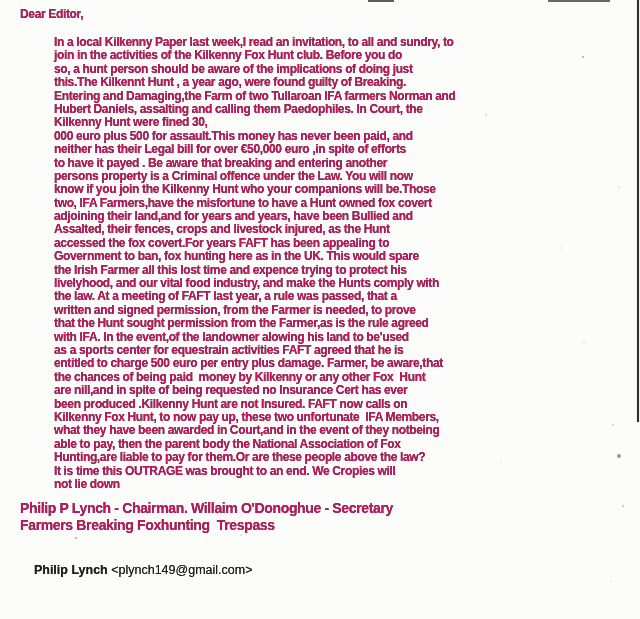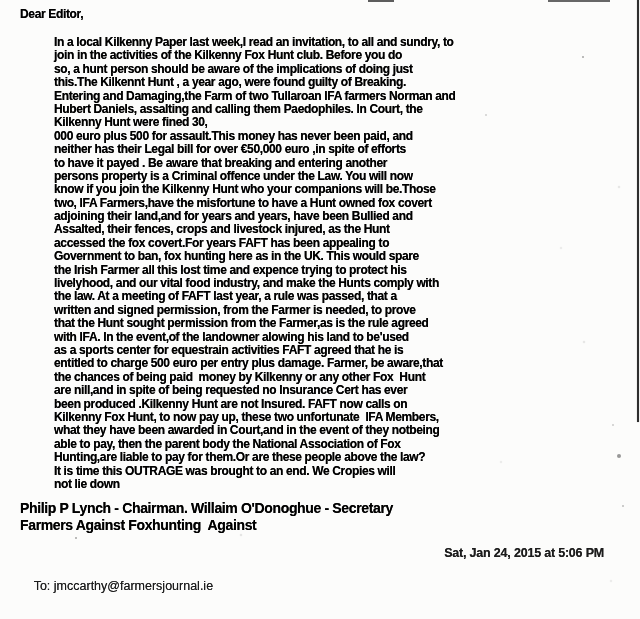--- a/index.html
+++ b/index.html
@@ -10,21 +10,21 @@
   .page {
     position: relative;
     width: 640px;
     height: 619px;
     background: #fcfcfb;
     overflow: hidden;
     font-family: "Liberation Sans", sans-serif;
   }
   
   .scan-text {
-    color: #000000;
+    color: #be185d;
     font-weight: 700;
     letter-spacing: -0.35px;
     text-shadow: 0 0 0.6px rgba(25,25,25,0.85);
     white-space: pre;
   }
   .salutation {
     position: absolute;
     left: 20px;
     top: 8px;
     font-size: 12px;
@@ -121,27 +121,26 @@
 </style>
 </head>
 <body>
 
 <div class="page">
 
   <div class="salutation scan-text">Dear Editor,</div>
 
   <div class="letter-body scan-text"><div class="line">In a local Kilkenny Paper last week,I read an invitation, to all and sundry, to</div><div class="line">join in the activities of the Kilkenny Fox Hunt club. Before you do</div><div class="line">so, a hunt person should be aware of the implications of doing just</div><div class="line">this.The Kilkennt Hunt , a year ago, were found guilty of Breaking.</div><div class="line">Entering and Damaging,the Farm of two Tullaroan IFA farmers Norman and</div><div class="line">Hubert Daniels, assalting and calling them Paedophiles. In Court, the</div><div class="line">Kilkenny Hunt were fined 30,</div><div class="line">000 euro plus 500 for assault.This money has never been paid, and</div><div class="line">neither has their Legal bill for over €50,000 euro ,in spite of efforts</div><div class="line">to have it payed . Be aware that breaking and entering another</div><div class="line">persons property is a Criminal offence under the Law. You will now</div><div class="line">know if you join the Kilkenny Hunt who your companions will be.Those</div><div class="line">two, IFA Farmers,have the misfortune to have a Hunt owned fox covert</div><div class="line">adjoining their land,and for years and years, have been Bullied and</div><div class="line">Assalted, their fences, crops and livestock injured, as the Hunt</div><div class="line">accessed the fox covert.For years FAFT has been appealing to</div><div class="line">Government to ban, fox hunting here as in the UK. This would spare</div><div class="line">the Irish Farmer all this lost time and expence trying to protect his</div><div class="line">livelyhood, and our vital food industry, and make the Hunts comply with</div><div class="line">the law. At a meeting of FAFT last year, a rule was passed, that a</div><div class="line">written and signed permission, from the Farmer is needed, to prove</div><div class="line">that the Hunt sought permission from the Farmer,as is the rule agreed</div><div class="line">with IFA. In the event,of the landowner alowing his land to be'used</div><div class="line">as a sports center for equestrain activities FAFT agreed that he is</div><div class="line">entitled to charge 500 euro per entry plus damage. Farmer, be aware,that</div><div class="line">the chances of being paid  money by Kilkenny or any other Fox  Hunt</div><div class="line">are nill,and in spite of being requested no Insurance Cert has ever</div><div class="line">been produced .Kilkenny Hunt are not Insured. FAFT now calls on</div><div class="line">Kilkenny Fox Hunt, to now pay up, these two unfortunate  IFA Members,</div><div class="line">what they have been awarded in Court,and in the event of they notbeing</div><div class="line">able to pay, then the parent body the National Association of Fox</div><div class="line">Hunting,are liable to pay for them.Or are these people above the law?</div><div class="line">It is time this OUTRAGE was brought to an end. We Cropies will</div><div class="line">not lie down</div></div>
 
-  <div class="signature scan-text"><div class="line">Philip P Lynch - Chairman. Willaim O'Donoghue - Secretary</div><div class="line">Farmers Against Foxhunting  Against</div></div>
+  <div class="signature scan-text"><div class="line">Philip P Lynch - Chairman. Willaim O'Donoghue - Secretary</div><div class="line">Farmers Breaking Foxhunting  Trespass</div></div>
+
+  <div class="email-from">
+    <span class="name">Philip Lynch</span><span> &lt;plynch149@gmail.com&gt;</span>
+  </div>
 
 
-  <div class="email-to">
-    <span>To: </span><span>jmccarthy@farmersjournal.ie</span>
-  </div>
-
-  <div class="email-date">Sat, Jan 24, 2015 at 5:06 PM</div>
 
   <div class="edge-right"></div>
   <div class="edge-top-a"></div>
   <div class="edge-top-b"></div>
   <div class="noise"></div>
 
 </div>
 
 </body></html>

